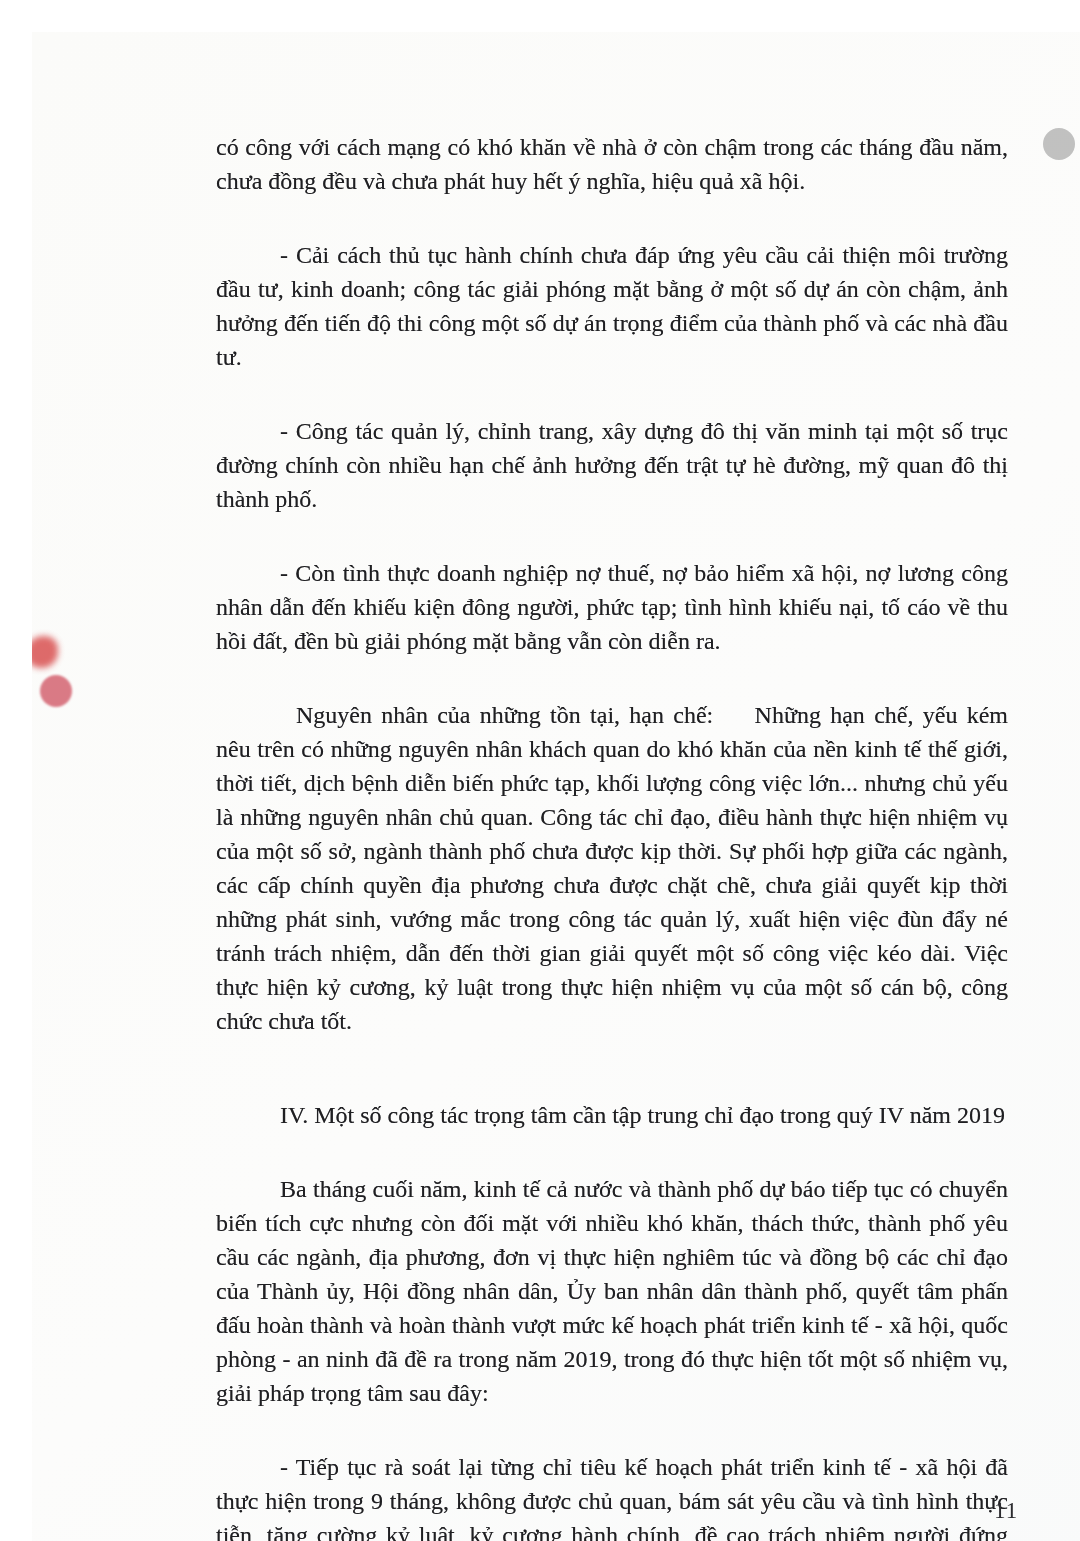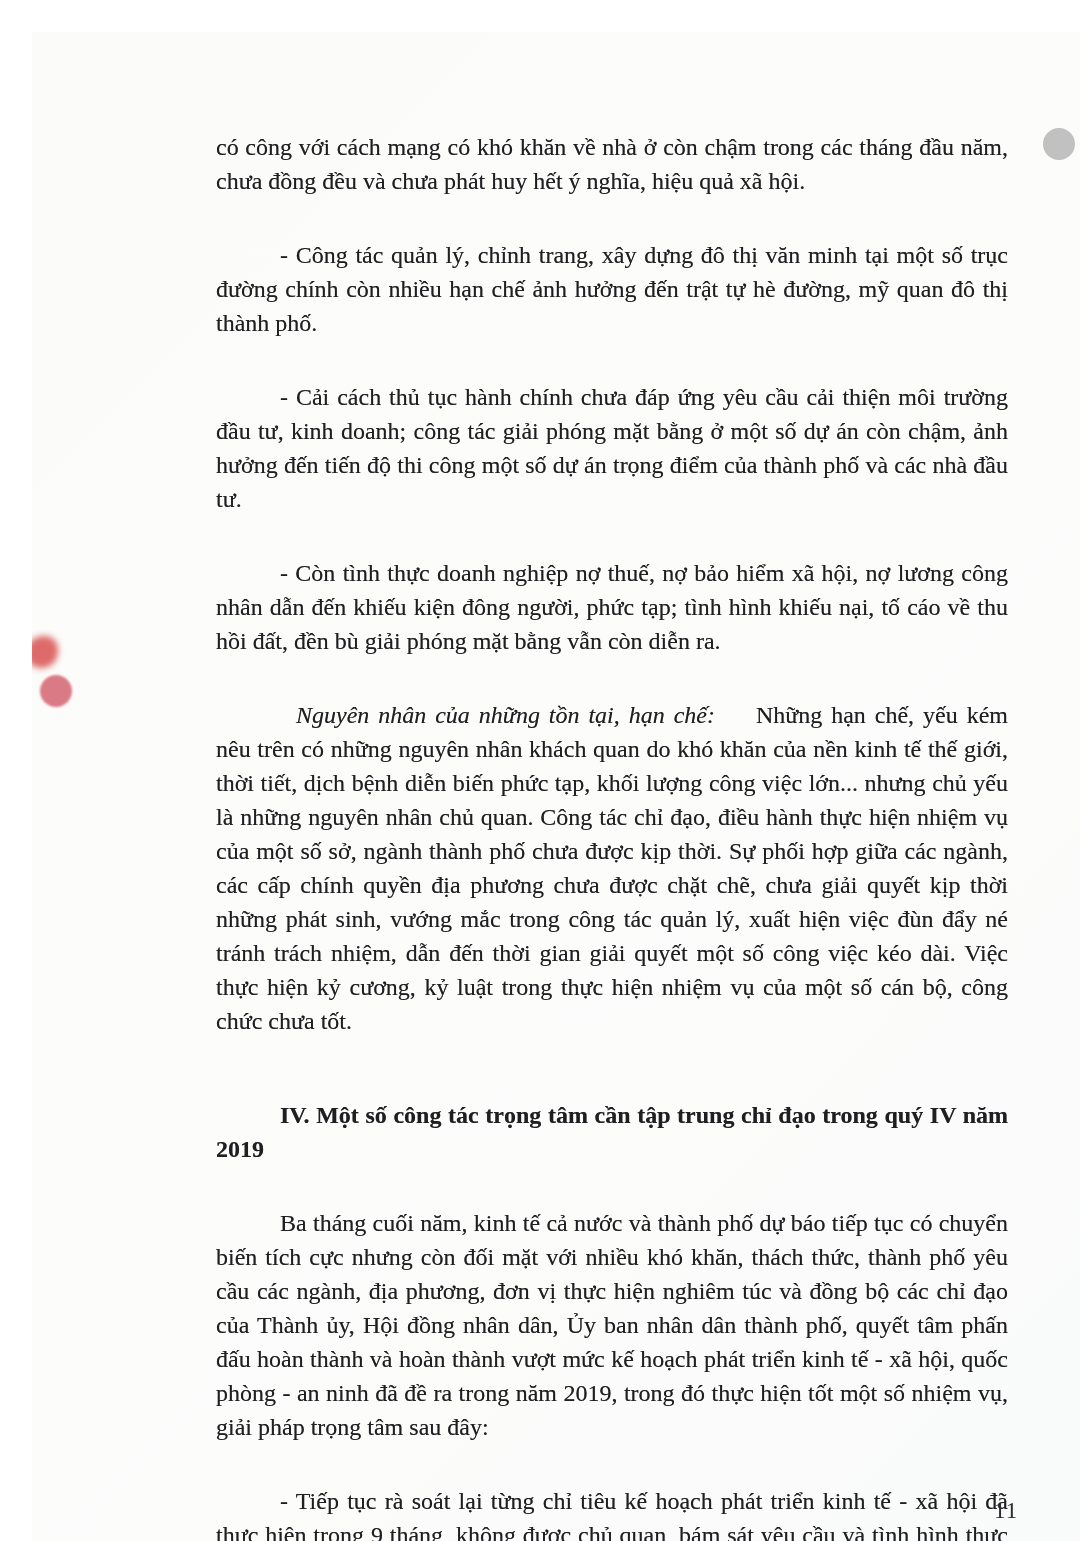--- a/index.html
+++ b/index.html
@@ -21,22 +21,22 @@
     top: 66px;
     width: 856px;
     color: #1f1f22;
     font-size: 24px;
     line-height: 34px;
     text-align: justify;
     text-shadow: 0 0 0.5px rgba(30,30,35,0.55);
   }
   .content p { margin: 0 0 8px 0; text-indent: 64px; }
   .content p.noindent { text-indent: 0; }
-  .content p.heading { font-weight: bold; margin-top: 28px; }
-  .italic { font-style: italic; }
+  .content p.heading { font-weight: normal; margin-top: 28px; }
+  .italic { }
   .page-number {
     position: absolute;
     left: 946px;
     top: 1450px;
     font-size: 23px;
     color: #2c2c30;
     letter-spacing: 1px;
   }
   .red-smudge {
     position: absolute;
@@ -77,23 +77,23 @@
 <div class="page">
 
   <div class="red-smudge"></div>
   <div class="red-dot"></div>
   <div class="speck"></div>
 
   <div class="content">
 
     <p class="noindent">có công với cách mạng có khó khăn về nhà ở còn chậm trong các tháng đầu năm, chưa đồng đều và chưa phát huy hết ý nghĩa, hiệu quả xã hội.</p>
 
+    <p>- Cải cách thủ tục hành chính chưa đáp ứng yêu cầu cải thiện môi trường đầu tư, kinh doanh; công tác giải phóng mặt bằng ở một số dự án còn chậm, ảnh hưởng đến tiến độ thi công một số dự án trọng điểm của thành phố và các nhà đầu tư.</p>
+
     <p>- Công tác quản lý, chỉnh trang, xây dựng đô thị văn minh tại một số trục đường chính còn nhiều hạn chế ảnh hưởng đến trật tự hè đường, mỹ quan đô thị thành phố.</p>
-
-    <p>- Cải cách thủ tục hành chính chưa đáp ứng yêu cầu cải thiện môi trường đầu tư, kinh doanh; công tác giải phóng mặt bằng ở một số dự án còn chậm, ảnh hưởng đến tiến độ thi công một số dự án trọng điểm của thành phố và các nhà đầu tư.</p>
 
     <p>- Còn tình thực doanh nghiệp nợ thuế, nợ bảo hiểm xã hội, nợ lương công nhân dẫn đến khiếu kiện đông người, phức tạp; tình hình khiếu nại, tố cáo về thu hồi đất, đền bù giải phóng mặt bằng vẫn còn diễn ra.</p>
 
     <p><span class="italic">Nguyên nhân của những tồn tại, hạn chế:</span><span> Những hạn chế, yếu kém nêu trên có những nguyên nhân khách quan do khó khăn của nền kinh tế thế giới, thời tiết, dịch bệnh diễn biến phức tạp, khối lượng công việc lớn... nhưng chủ yếu là những nguyên nhân chủ quan. Công tác chỉ đạo, điều hành thực hiện nhiệm vụ của một số sở, ngành thành phố chưa được kịp thời. Sự phối hợp giữa các ngành, các cấp chính quyền địa phương chưa được chặt chẽ, chưa giải quyết kịp thời những phát sinh, vướng mắc trong công tác quản lý, xuất hiện việc đùn đẩy né tránh trách nhiệm, dẫn đến thời gian giải quyết một số công việc kéo dài. Việc thực hiện kỷ cương, kỷ luật trong thực hiện nhiệm vụ của một số cán bộ, công chức chưa tốt.</span></p>
 
     <p class="heading">IV. Một số công tác trọng tâm cần tập trung chỉ đạo trong quý IV năm 2019</p>
 
     <p>Ba tháng cuối năm, kinh tế cả nước và thành phố dự báo tiếp tục có chuyển biến tích cực nhưng còn đối mặt với nhiều khó khăn, thách thức, thành phố yêu cầu các ngành, địa phương, đơn vị thực hiện nghiêm túc và đồng bộ các chỉ đạo của Thành ủy, Hội đồng nhân dân, Ủy ban nhân dân thành phố, quyết tâm phấn đấu hoàn thành và hoàn thành vượt mức kế hoạch phát triển kinh tế - xã hội, quốc phòng - an ninh đã đề ra trong năm 2019, trong đó thực hiện tốt một số nhiệm vụ, giải pháp trọng tâm sau đây:</p>
 
 

